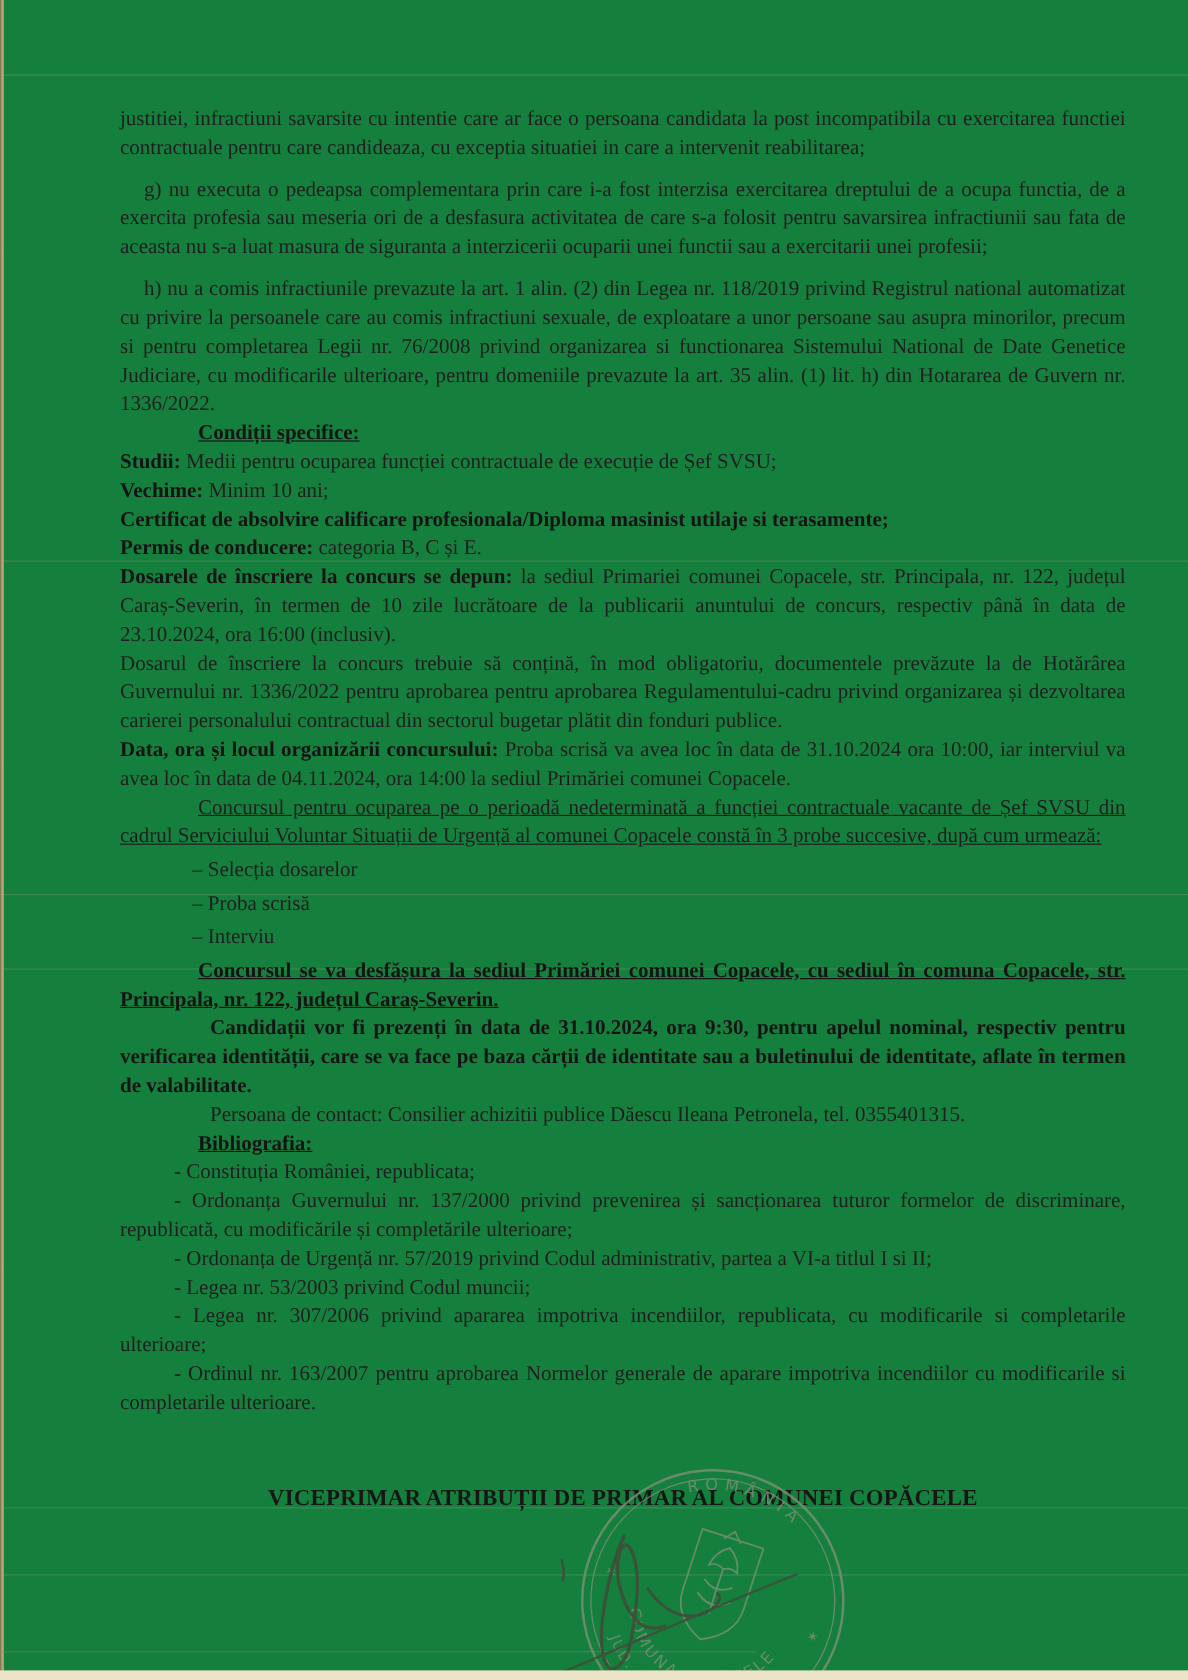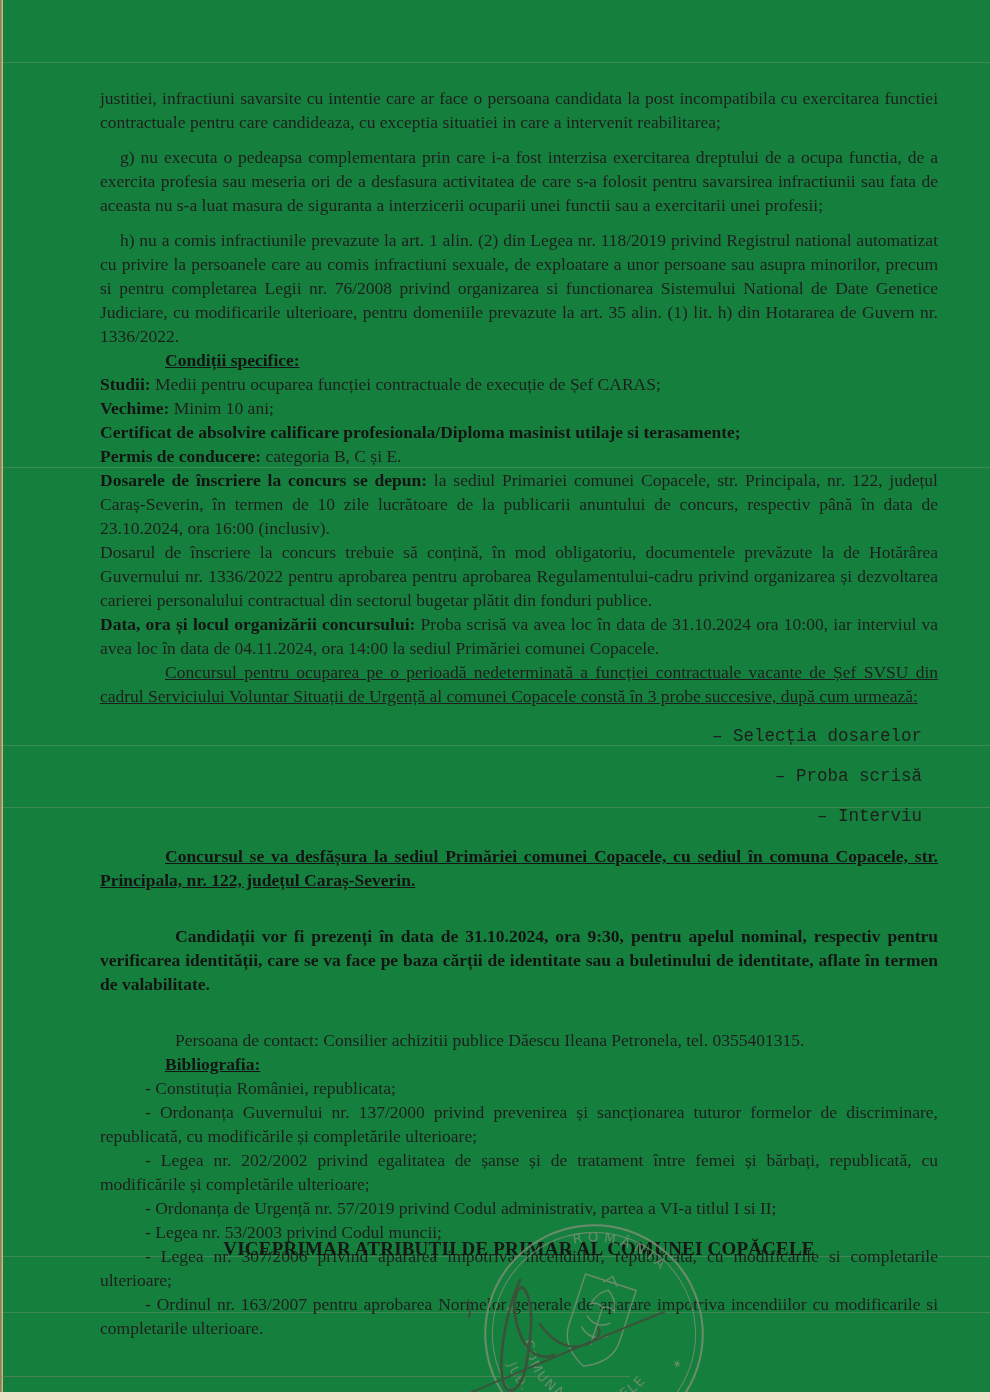--- a/index.html
+++ b/index.html
@@ -19,22 +19,22 @@
   .content{
     position:absolute;left:100px;top:86px;width:838px;
     font-size:17.5px;line-height:24px;
   }
   .t{margin:0;text-align:justify;}
   b{font-weight:bold;color:#141414;}
   .ind20{text-indent:20px;margin-top:11px;}
   .ind45{text-indent:45px;}
   .ind50{text-indent:50px;}
   .ind65{text-indent:65px;text-decoration:underline;}
-  .ind75{text-indent:75px;margin-top:32px;}
-  .probe{margin:16px;margin-left:60px;text-align:right;font-family:Liberation Mono, monospace;}
+  .ind75{text-indent:75px;}
+  .probe{margin:4px;margin-left:60px;text-align:left;}
   .boldp{font-weight:bold;color:#141414;}
   .titleblock{position:absolute;left:100px;top:1238px;width:838px;text-align:center;}
   .sig-title{margin:0;font-size:19px;font-weight:bold;color:#161616;letter-spacing:.2px;}
   .sig-name{margin:4px 0 0 0;font-size:19px;color:#222;}
   .signature-svg{position:absolute;left:412px;top:1262px;width:290px;height:155px;}
   .stamp-svg{position:absolute;left:476px;top:1216px;width:236px;height:236px;}
   .stamp-text{font-family:"DejaVu Sans","Liberation Sans",sans-serif;fill:#7d8f76;}
 </style>
 </head>
 <body>
@@ -50,42 +50,41 @@
   <div class="scanline" style="top:1312px"></div>
   <div class="scanline strong" style="top:1376px;width:630px"></div>
 
   <div class="content">
     <p class="t">justitiei, infractiuni savarsite cu intentie care ar face o persoana candidata la post incompatibila cu exercitarea functiei contractuale pentru care candideaza, cu exceptia situatiei in care a intervenit reabilitarea;</p>
     <p class="t ind20">g) nu executa o pedeapsa complementara prin care i-a fost interzisa exercitarea dreptului de a ocupa functia, de a exercita profesia sau meseria ori de a desfasura activitatea de care s-a folosit pentru savarsirea infractiunii sau fata de aceasta nu s-a luat masura de siguranta a interzicerii ocuparii unei functii sau a exercitarii unei profesii;</p>
     <p class="t ind20">h) nu a comis infractiunile prevazute la art. 1 alin. (2) din Legea nr. 118/2019 privind Registrul national automatizat cu privire la persoanele care au comis infractiuni sexuale, de exploatare a unor persoane sau asupra minorilor, precum si pentru completarea Legii nr. 76/2008 privind organizarea si functionarea Sistemului National de Date Genetice Judiciare, cu modificarile ulterioare, pentru domeniile prevazute la art. 35 alin. (1) lit. h) din Hotararea de Guvern nr. 1336/2022.</p>
 
     <p class="t ind65 boldp">Condiții specifice:</p>
 
-    <p class="t"><b>Studii:</b><span> Medii pentru ocuparea funcției contractuale de execuție de Șef CARAS;</span></p>
+    <p class="t"><b>Studii:</b><span> Medii pentru ocuparea funcției contractuale de execuție de Șef SVSU;</span></p>
     <p class="t"><b>Vechime:</b><span> Minim 10 ani;</span></p>
     <p class="t boldp">Certificat de absolvire calificare profesionala/Diploma masinist utilaje si terasamente;</p>
     <p class="t"><b>Permis de conducere:</b><span> categoria B, C și E.</span></p>
 
     <p class="t"><b>Dosarele de înscriere la concurs se depun:</b><span> la sediul Primariei comunei Copacele, str. Principala, nr. 122, județul Caraș-Severin, în termen de 10 zile lucrătoare de la publicarii anuntului de concurs, respectiv până în data de 23.10.2024, ora 16:00 (inclusiv).</span></p>
     <p class="t">Dosarul de înscriere la concurs trebuie să conțină, în mod obligatoriu, documentele prevăzute la de Hotărârea Guvernului nr. 1336/2022 pentru aprobarea pentru aprobarea Regulamentului-cadru privind organizarea și dezvoltarea carierei personalului contractual din sectorul bugetar plătit din fonduri publice.</p>
     <p class="t"><b>Data, ora și locul organizării concursului:</b><span> Proba scrisă va avea loc în data de 31.10.2024 ora 10:00, iar interviul va avea loc în data de 04.11.2024, ora 14:00 la sediul Primăriei comunei Copacele.</span></p>
     <p class="t ind65">Concursul pentru ocuparea pe o perioadă nedeterminată a funcției contractuale vacante de Șef SVSU din cadrul Serviciului Voluntar Situații de Urgență al comunei Copacele constă în 3 probe succesive, după cum urmează:</p>
 
     <p class="probe">– Selecția dosarelor</p>
     <p class="probe">– Proba scrisă</p>
     <p class="probe">– Interviu</p>
 
     <p class="t ind65 boldp">Concursul se va desfășura la sediul Primăriei comunei Copacele, cu sediul în comuna Copacele, str. Principala, nr. 122, județul Caraș-Severin.</p>
     <p class="t ind75 boldp">Candidații vor fi prezenți în data de 31.10.2024, ora 9:30, pentru apelul nominal, respectiv pentru verificarea identității, care se va face pe baza cărții de identitate sau a buletinului de identitate, aflate în termen de valabilitate.</p>
     <p class="t ind75">Persoana de contact: Consilier achizitii publice Dăescu Ileana Petronela, tel. 0355401315.</p>
 
     <p class="t ind65 boldp">Bibliografia:</p>
     <p class="t ind45">- Constituția României, republicata;</p>
     <p class="t ind45">- Ordonanța Guvernului nr. 137/2000 privind prevenirea și sancționarea tuturor formelor de discriminare, republicată, cu modificările și completările ulterioare;</p>
-    <p class="t ind45">- Legea nr. 202/2002 privind egalitatea de șanse și de tratament între femei și bărbați, republicată, cu modificările și completările ulterioare;</p>
     <p class="t ind45">- Ordonanța de Urgență nr. 57/2019 privind Codul administrativ, partea a VI-a titlul I si II;</p>
     <p class="t ind45">- Legea nr. 53/2003 privind Codul muncii;</p>
     <p class="t ind45">- Legea nr. 307/2006 privind apararea impotriva incendiilor, republicata, cu modificarile si completarile ulterioare;</p>
     <p class="t ind45">- Ordinul nr. 163/2007 pentru aprobarea Normelor generale de aparare impotriva incendiilor cu modificarile si completarile ulterioare.</p>
 
   </div>
 
   <div class="titleblock">
     <p class="sig-title">VICEPRIMAR ATRIBUȚII DE PRIMAR AL COMUNEI COPĂCELE</p>
   </div>

